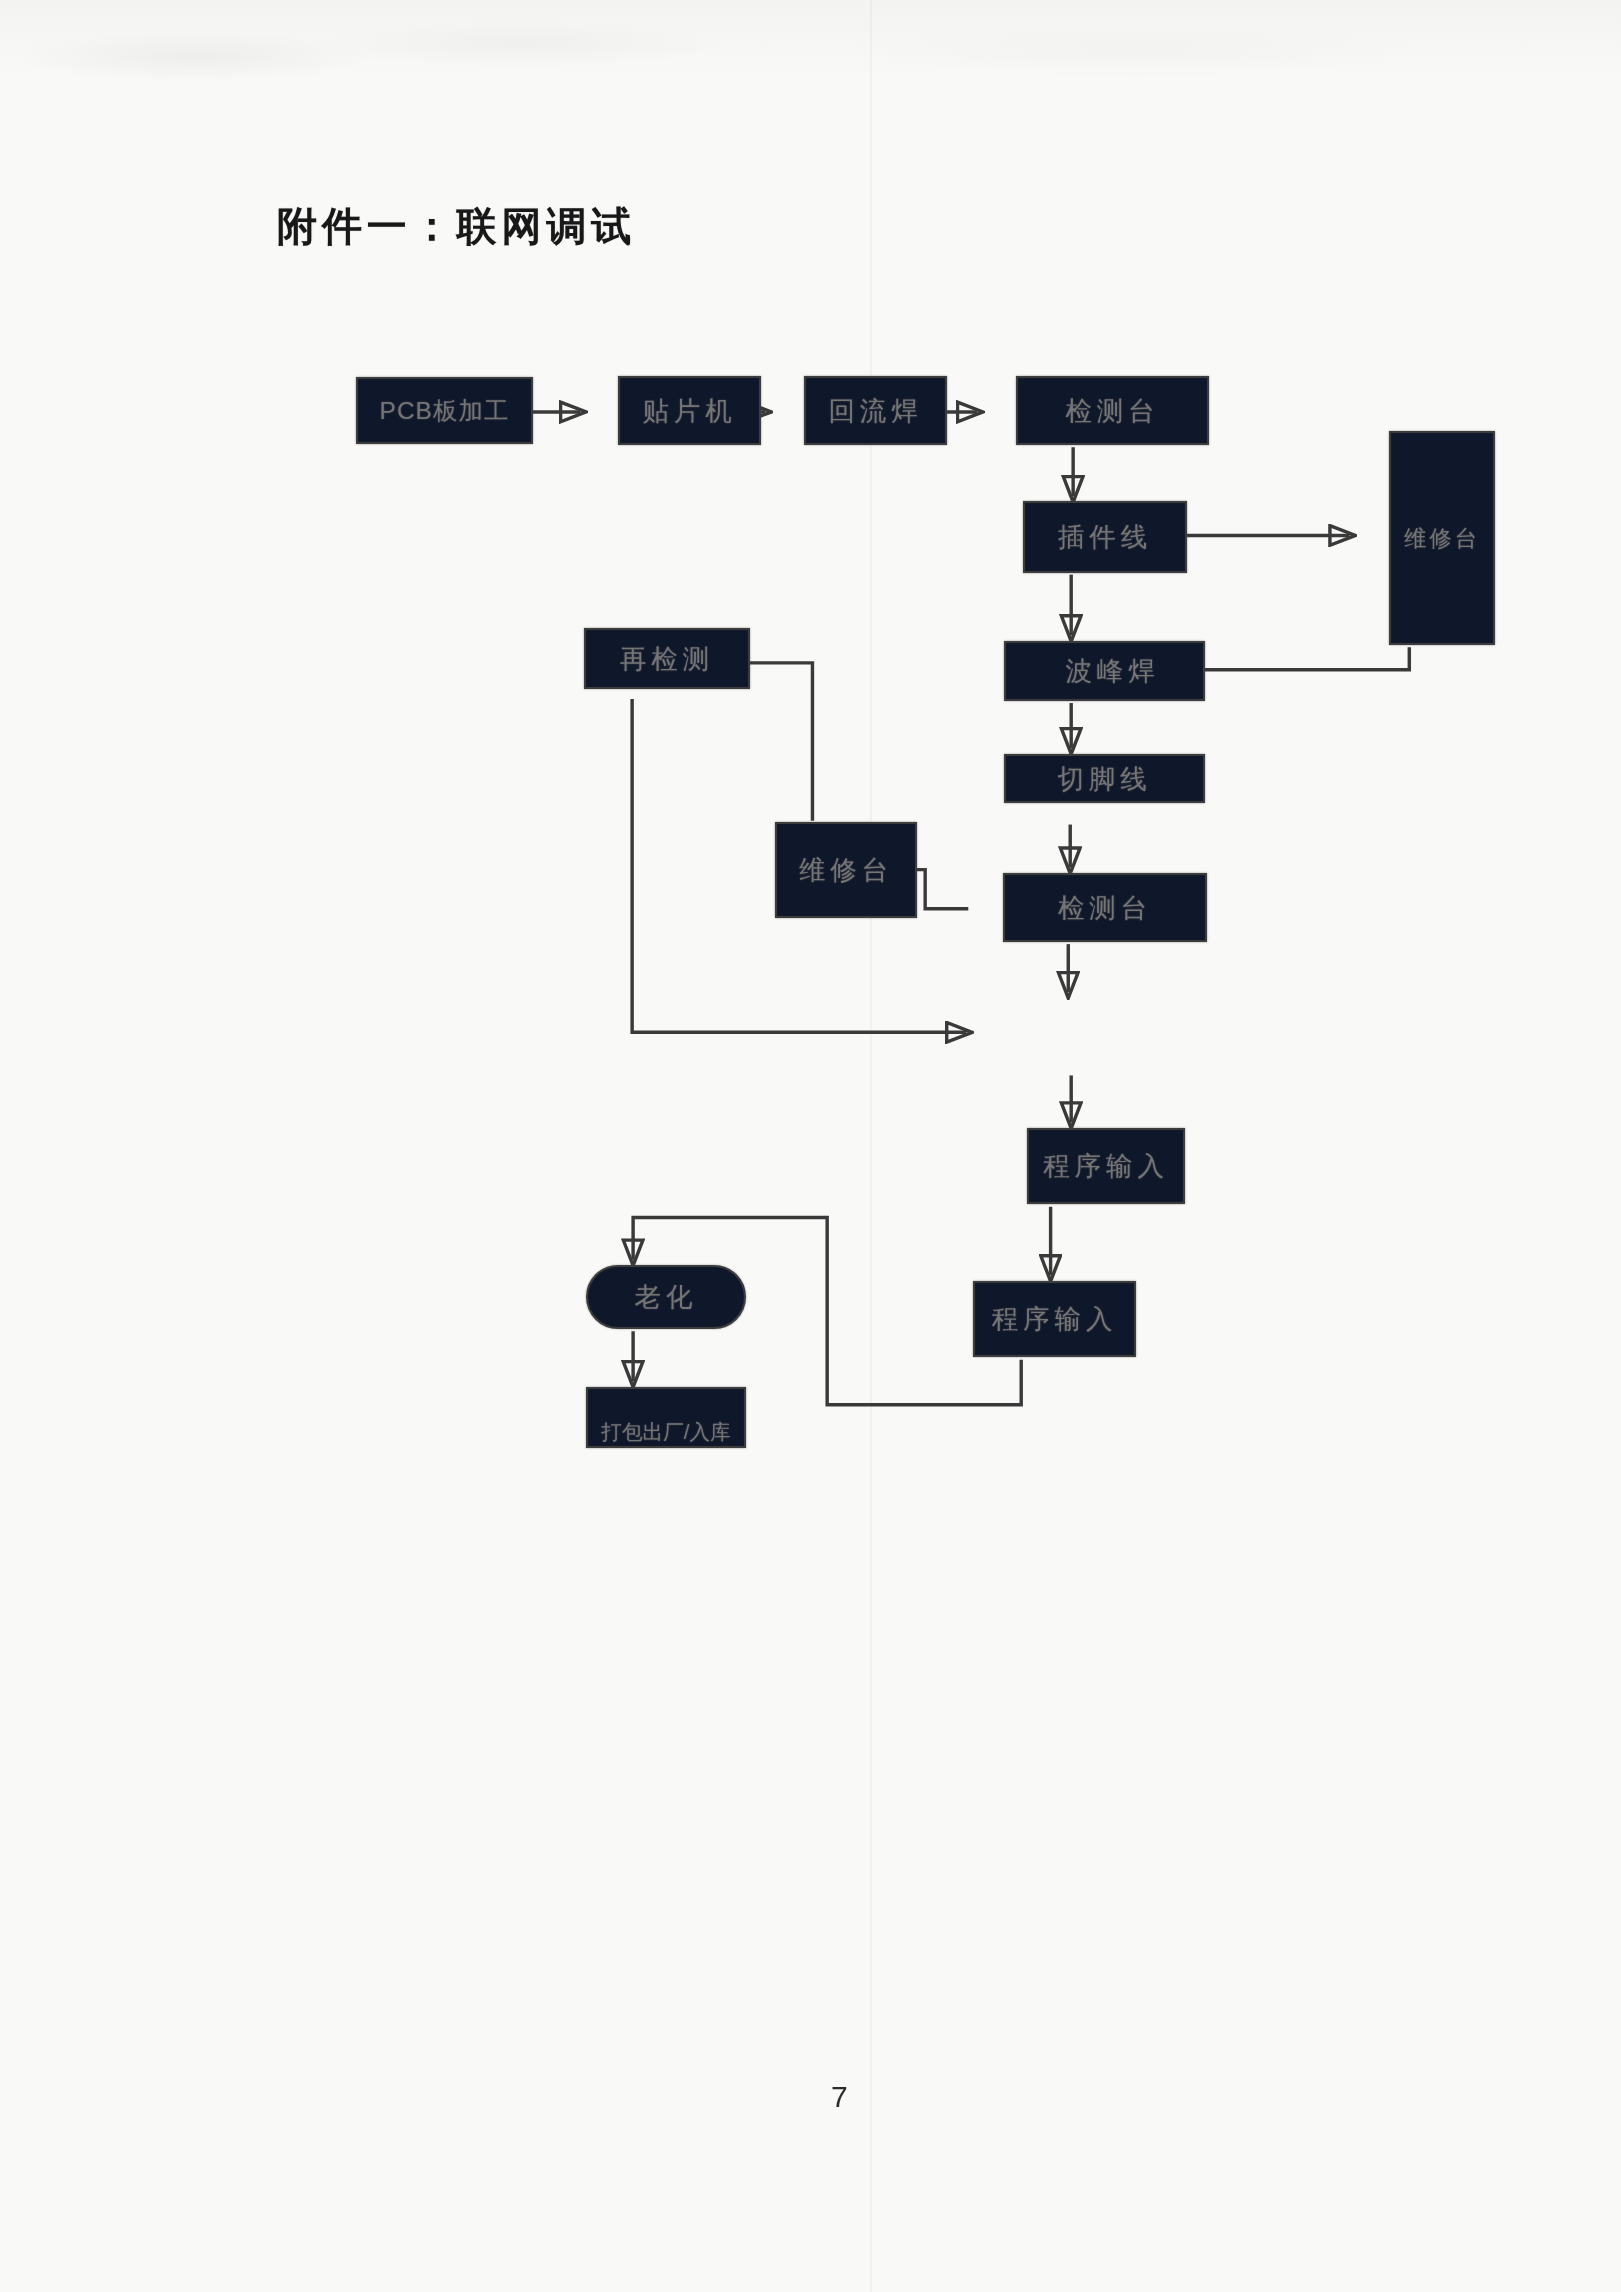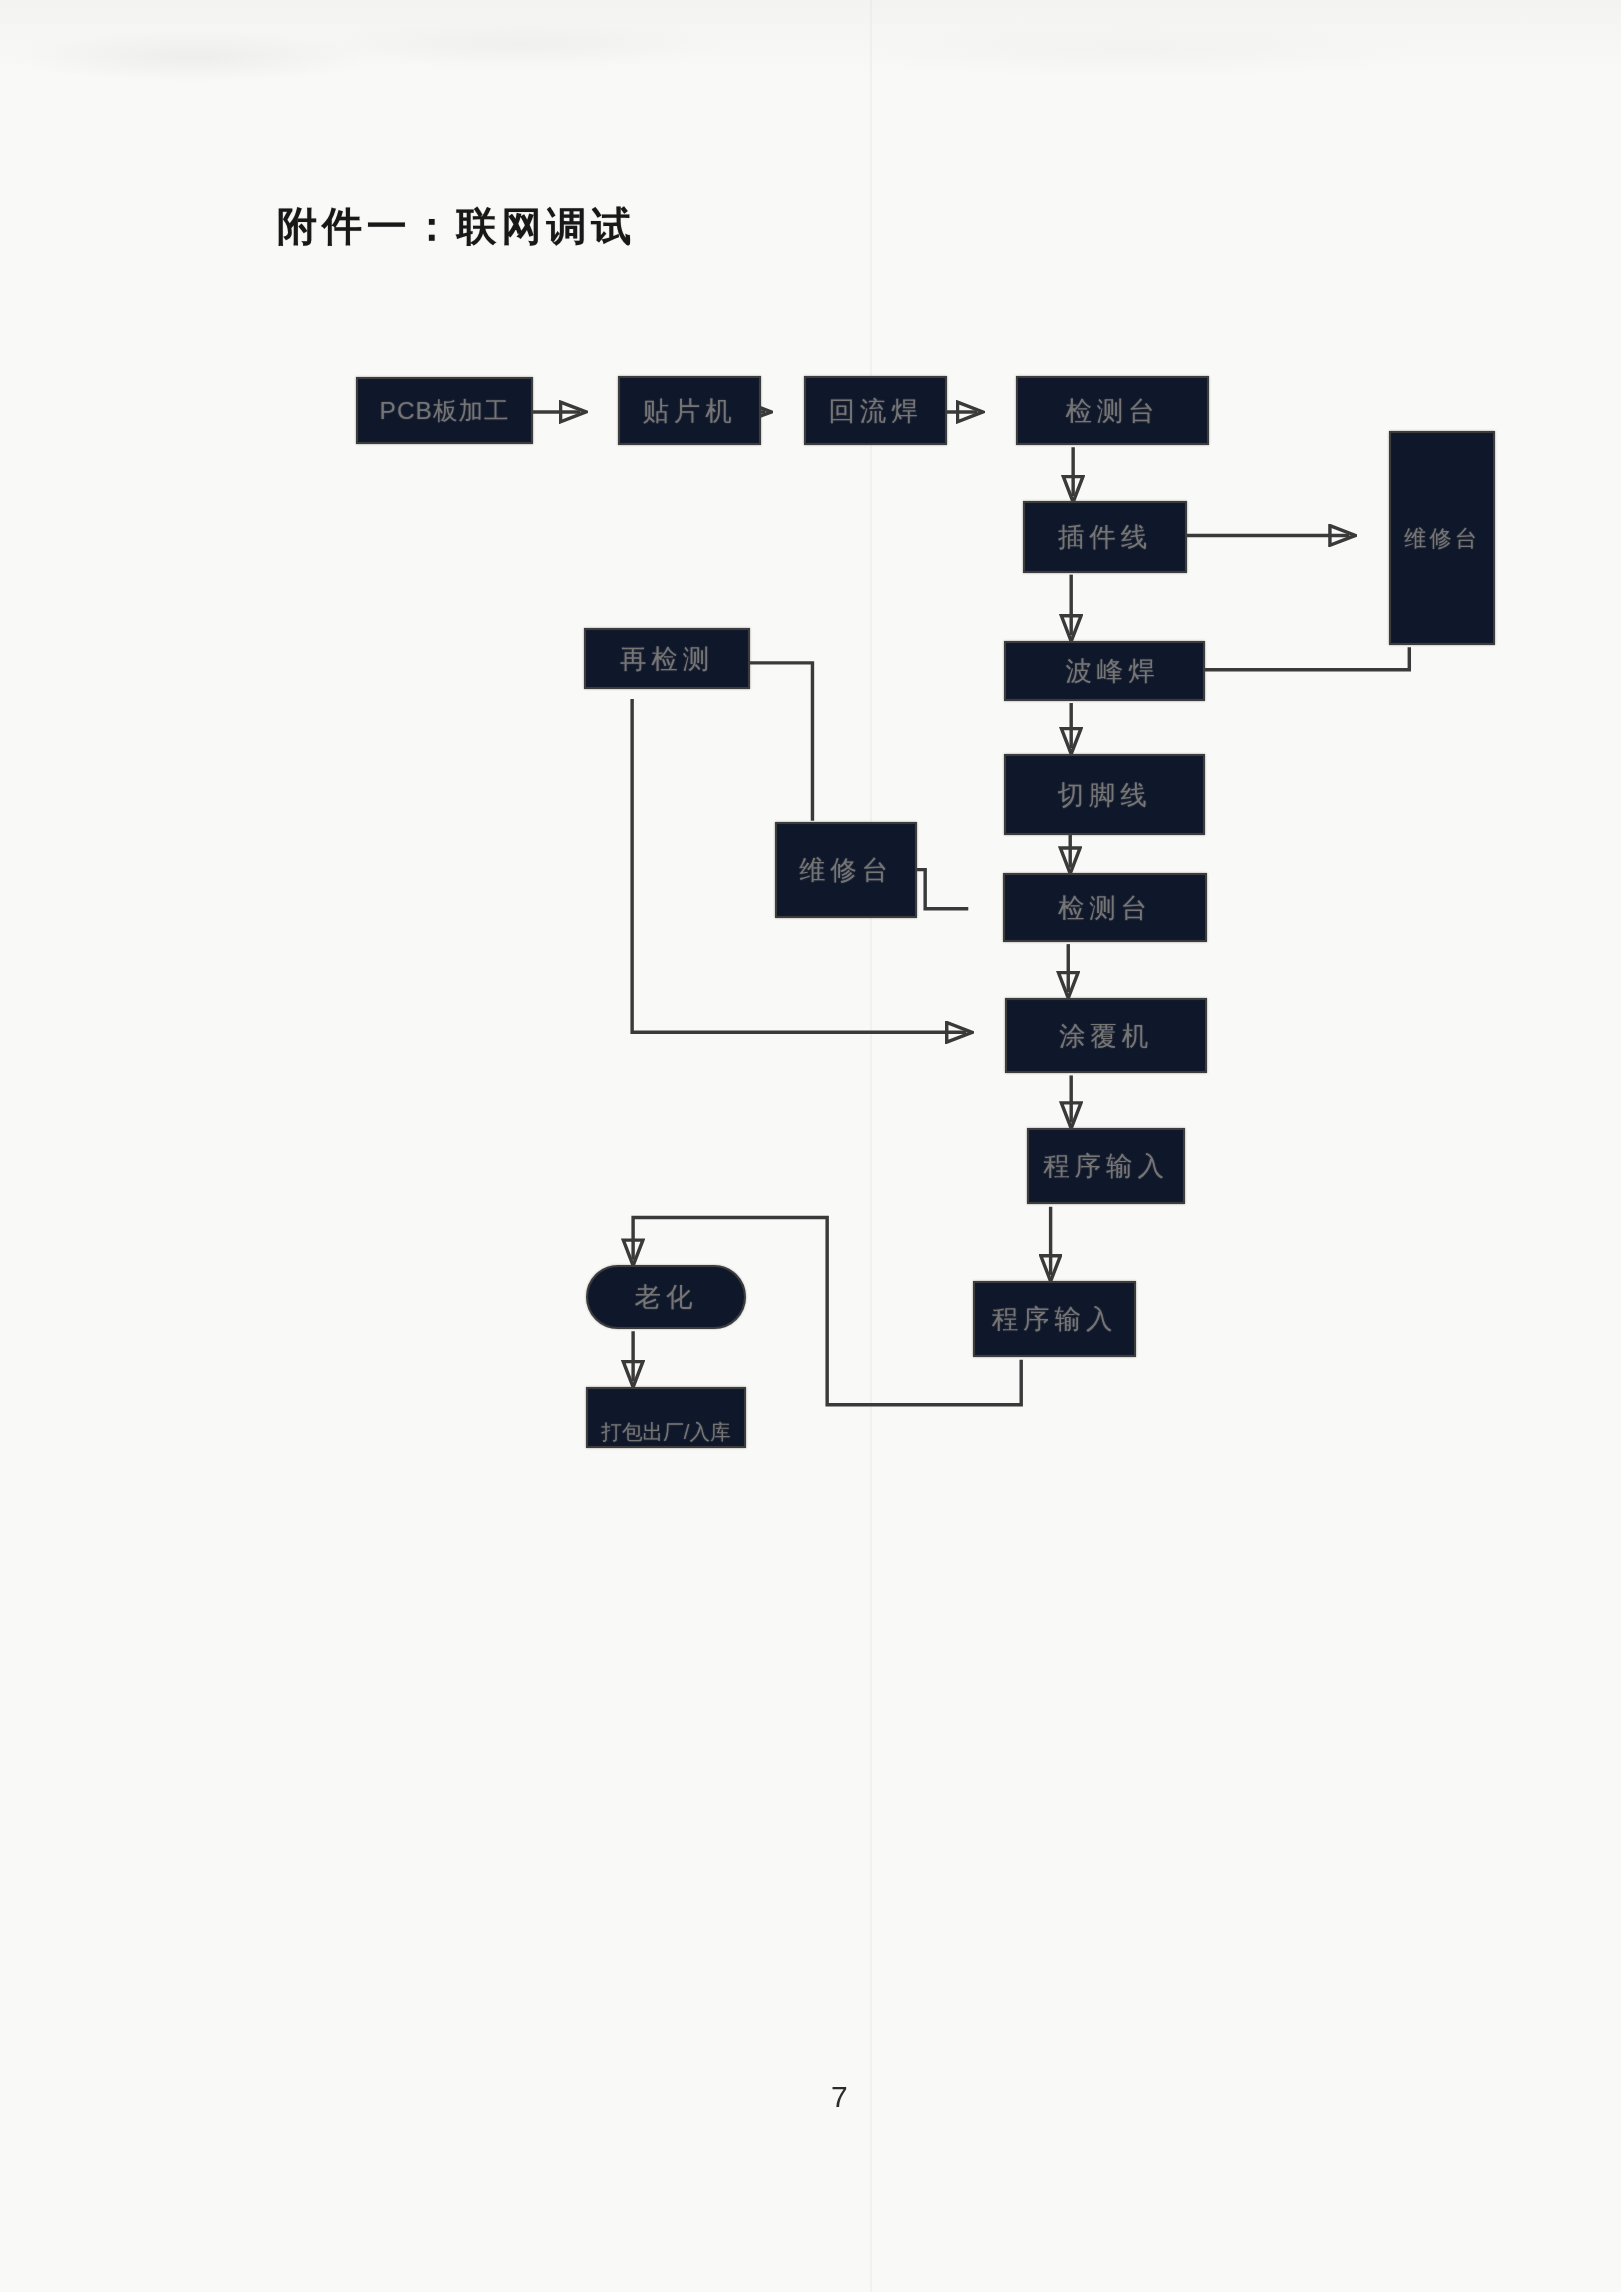--- a/index.html
+++ b/index.html
@@ -111,39 +111,36 @@
   </div>
 
   <div class="node tall" style="left:1356px;top:431px;width:106px;height:214px;">
     <span>维修台</span>
   </div>
 
   <div class="node" style="left:971px;top:641px;width:201px;height:60px;padding-left:16px;">
     <span>波峰焊</span>
   </div>
 
-  <div class="node" style="left:971px;top:754px;width:201px;height:81px;">
+  <div class="node" style="left:971px;top:754px;width:201px;height:49px;">
     <span>切脚线</span>
   </div>
 
   <div class="node" style="left:742px;top:822px;width:142px;height:96px;">
     <span>维修台</span>
   </div>
 
   <div class="node" style="left:970px;top:873px;width:204px;height:69px;">
     <span>检测台</span>
   </div>
 
   <div class="node" style="left:551px;top:628px;width:166px;height:61px;">
     <span>再检测</span>
   </div>
 
-  <div class="node" style="left:972px;top:998px;width:202px;height:75px;">
-    <span>涂覆机</span>
-  </div>
 
   <div class="node" style="left:994px;top:1128px;width:158px;height:76px;">
     <span>程序输入</span>
   </div>
 
   <div class="node" style="left:940px;top:1281px;width:163px;height:76px;">
     <span>程序输入</span>
   </div>
 
   <div class="node" style="left:553px;top:1265px;width:160px;height:64px;border-radius:32px;">

